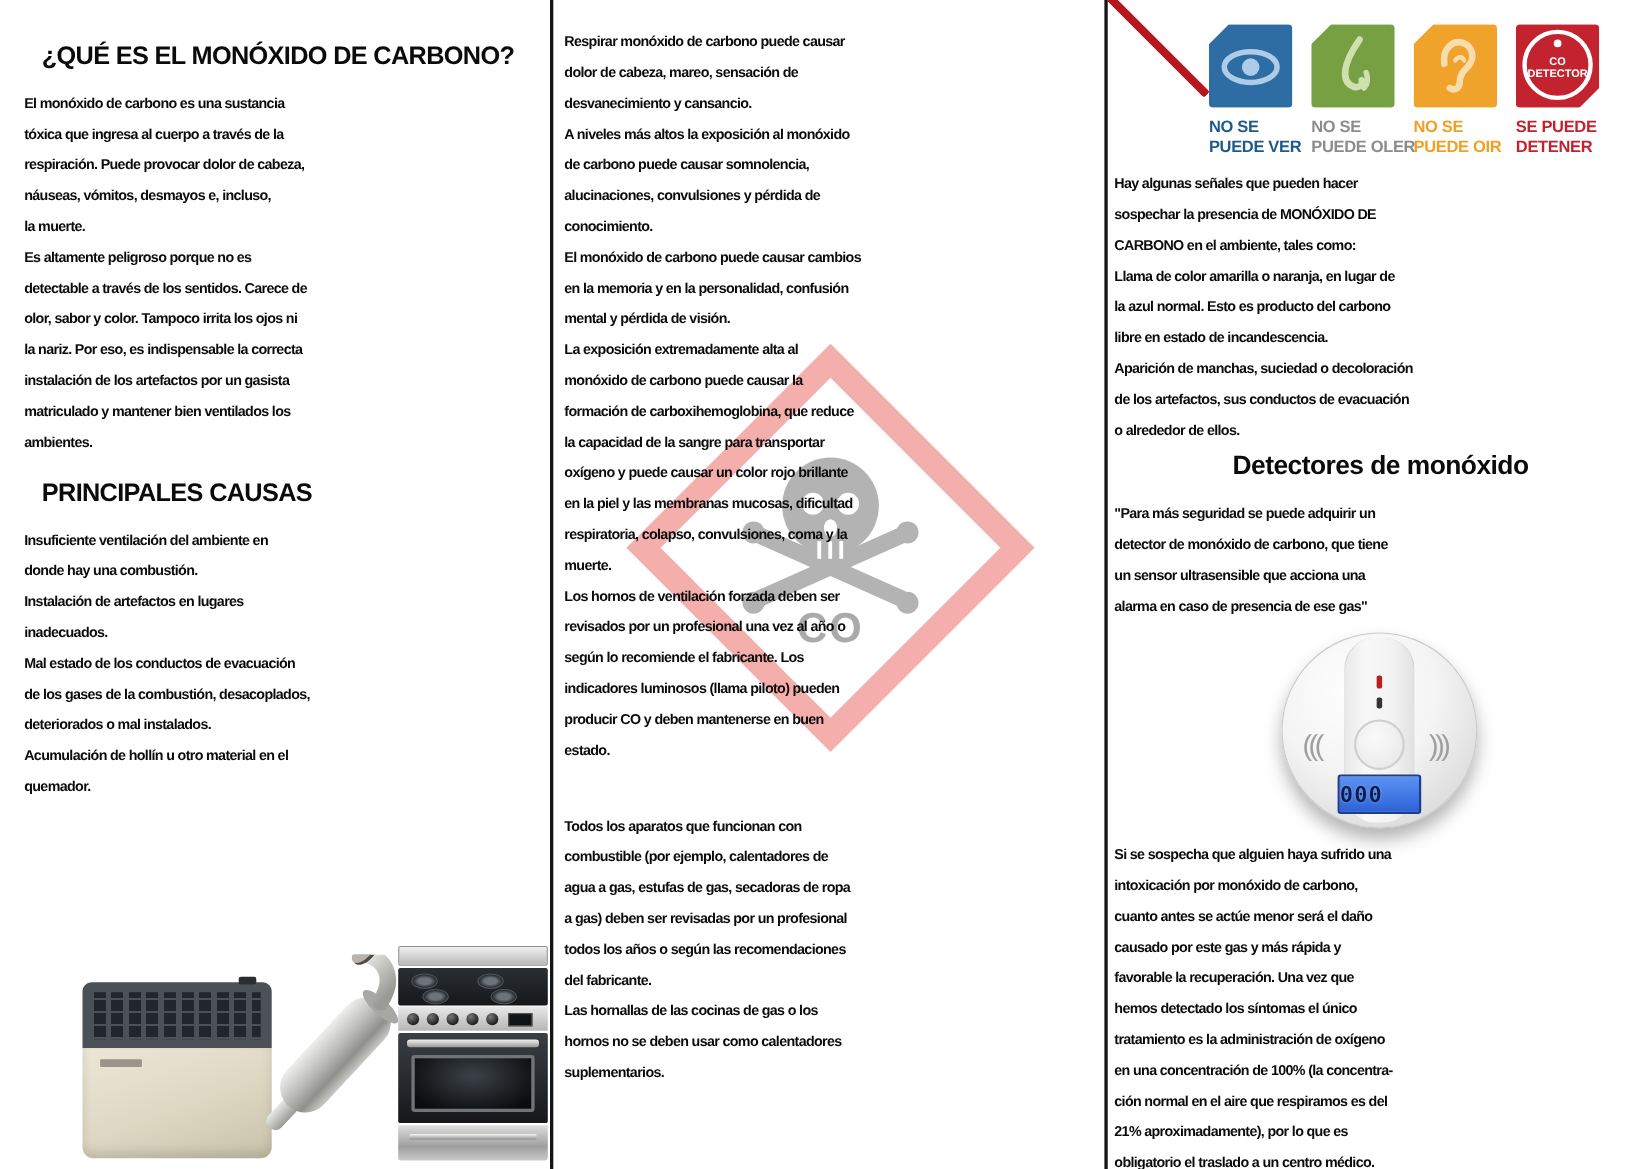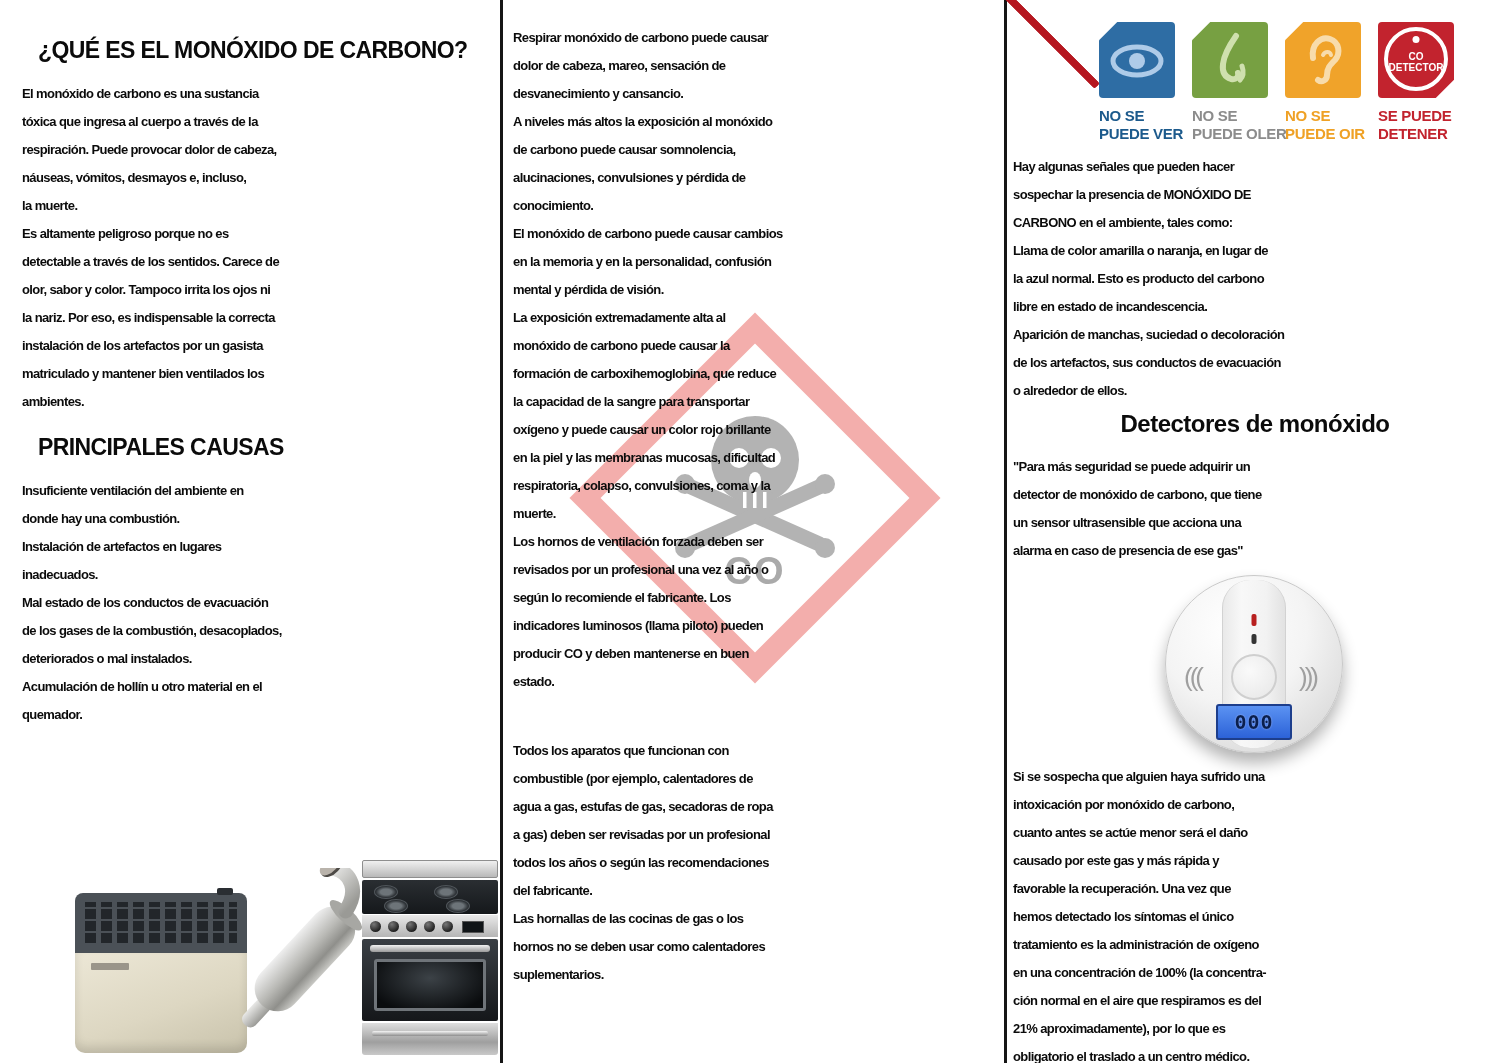--- a/index.html
+++ b/index.html
@@ -48,21 +48,21 @@
             border:1px solid #c9c9c9;box-shadow:0 10px 16px rgba(0,0,0,0.30);}
   .det-band{position:absolute;left:50%;top:4px;transform:translateX(-50%);width:62px;height:168px;
             background:linear-gradient(90deg,#e9e9e9,#f8f8f8 30%,#f2f2f2 70%,#e2e2e2);
             border-left:1px solid #d2d2d2;border-right:1px solid #d2d2d2;border-radius:28px;}
   .det-led-red{position:absolute;left:50%;top:38px;transform:translateX(-50%);width:5px;height:12px;background:#b8201f;border-radius:2px;}
   .det-led-blk{position:absolute;left:50%;top:58px;transform:translateX(-50%);width:5px;height:10px;background:#333;border-radius:2px;}
   .det-btn{position:absolute;left:50%;top:78px;transform:translateX(-50%);width:42px;height:42px;border-radius:50%;
            background:radial-gradient(circle at 40% 35%,#fafafa,#e6e6e6);border:2px solid #cfcfcf;}
   .det-lcd{position:absolute;left:50%;top:128px;transform:translateX(-50%);width:72px;height:32px;
            background:linear-gradient(180deg,#5b92f2,#2c62d8);border:2px solid #1d3e8c;border-radius:3px;
-           display:flex;align-items:center;justify-content:center;}
+           display:flex;align-items:center;justify-content:flex-start;}
   .det-lcd span{font-family:"DejaVu Sans Mono",monospace;font-size:20px;color:#0a1f4e;
                 text-shadow:0 0 2px #9db8ff;letter-spacing:1px;}
   .det-grill{position:absolute;top:86px;font-size:26px;color:#9f9f9f;letter-spacing:-3px;font-weight:400;}
   .det-grill.l{left:18px;} .det-grill.r{right:26px;}
 
   
   .appliance{position:absolute;}
   #heater{left:75px;top:893px;width:172px;height:160px;}
   .heater-top{position:relative;width:100%;height:60px;background:#4b5157;border-radius:8px 8px 0 0;}
   .heater-slats{position:absolute;left:10px;right:10px;top:9px;bottom:8px;

